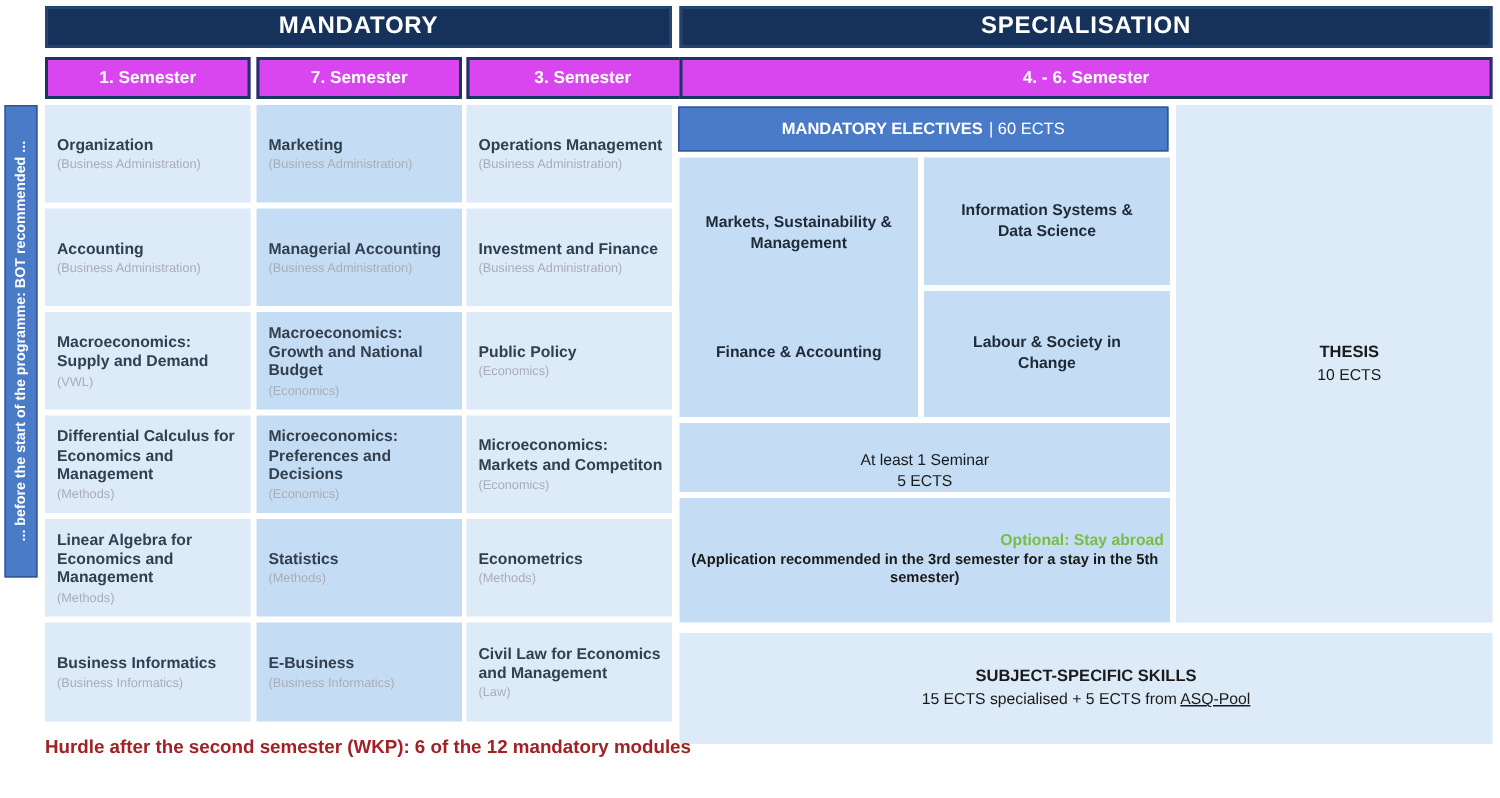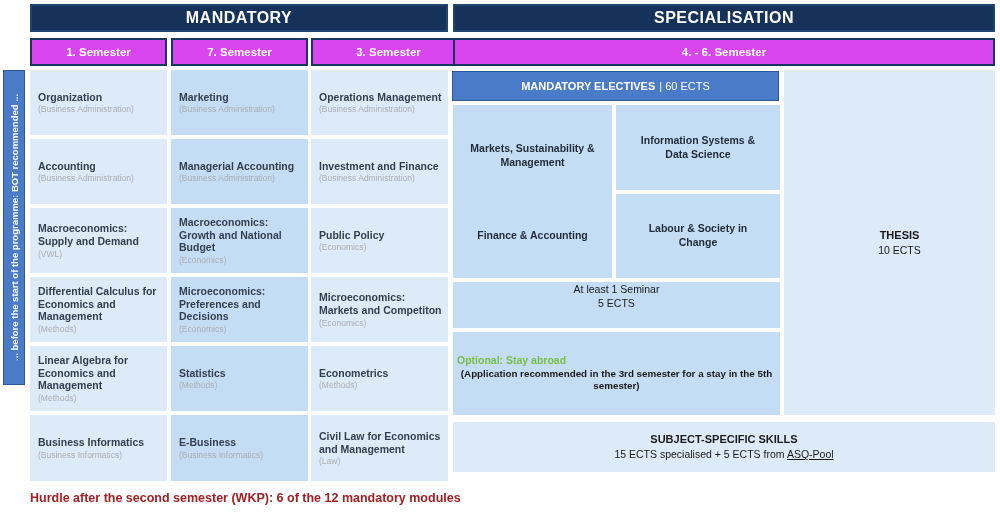--- a/index.html
+++ b/index.html
@@ -32,36 +32,36 @@
     background:#4A7BC8; border:1.5px solid #2E5596; color:#fff; font-size:11px;
     display:flex; align-items:center; justify-content:center; gap:4px;margin-left:13px; }
   .elec-header .b { font-weight:bold; }
 
   .spec-cell { position:absolute; background:#C5DDF4; color:#1F2A38; font-weight:600;
     font-size:10.5px; text-align:center; display:flex; align-items:center;
     justify-content:center; padding:0 12px; line-height:1.3; }
 
   .seminar { position:absolute; left:453px; top:282px; width:327px; height:46px;
     background:#C5DDF4; color:#1a1a1a; font-size:10.5px; text-align:center;
-    display:flex; flex-direction:column; align-items:center; justify-content:flex-start;
+    display:flex; flex-direction:column; align-items:center; justify-content:flex-end;
     line-height:1.35; }
 
   .abroad { position:absolute; left:453px; top:332px; width:327px; height:83px;
     background:#C5DDF4; text-align:center; display:flex; flex-direction:column;
-    align-items:flex-start; justify-content:center; line-height:1.3; padding:0 4px; }
+    align-items:flex-end; justify-content:center; line-height:1.3; padding:0 4px; }
   .abroad .opt  { color:#77BE45; font-weight:bold; font-size:10.5px; }
   .abroad .note { color:#1a1a1a; font-weight:bold; font-size:9.8px; }
 
   .thesis { position:absolute; left:784px; top:70px; width:211px; height:345px;
     background:#DDEAF8; display:flex; flex-direction:column; align-items:center;
     justify-content:center; line-height:1.35;padding-left:20px; }
   .thesis .t { font-weight:bold; font-size:11px; color:#1a1a1a; }
   .thesis .e { font-size:10.5px; color:#1a1a1a; }
 
-  .skills { position:absolute; left:453px; top:422px; width:542px; height:50px;
+  .skills { position:absolute; left:453px; top:422px; width:542px; height:74px;
     background:#DDEAF8; display:flex; flex-direction:column; align-items:center;
     justify-content:center; line-height:1.4; }
   .skills .t { font-weight:bold; font-size:11px; color:#1a1a1a; }
   .skills .d { font-size:10.5px; color:#1a1a1a; }
   .skills .link { text-decoration:underline; }
 
   .footnotes { position:absolute; left:30px; top:489px; width:640px;
     color:#A12125; font-weight:bold; font-size:12.5px; line-height:18px; }
 </style>
 </head>

